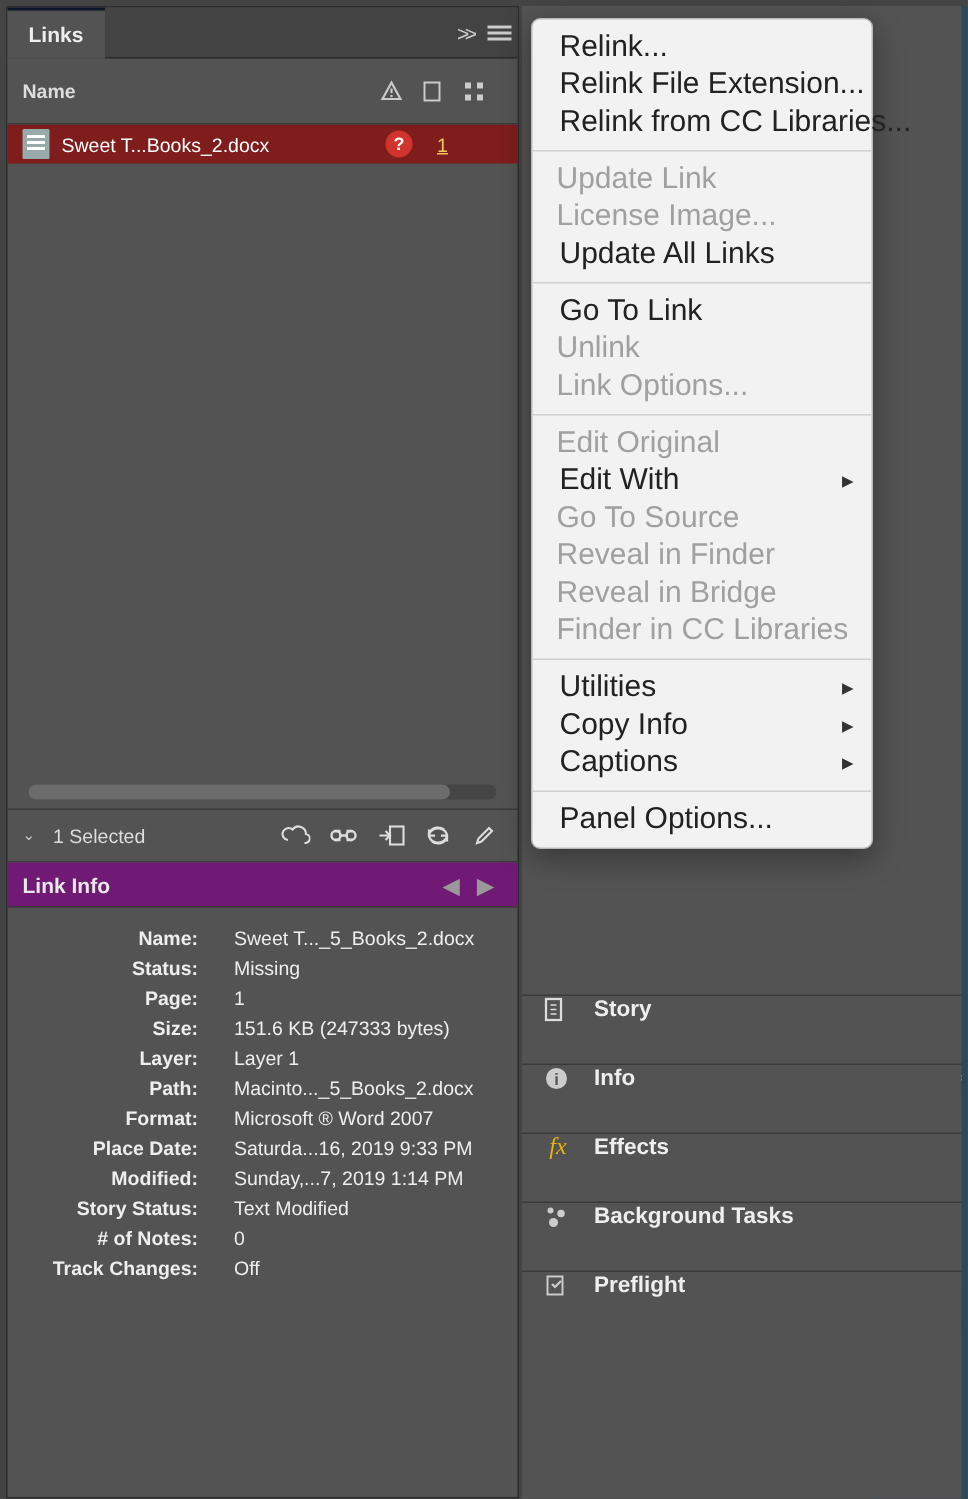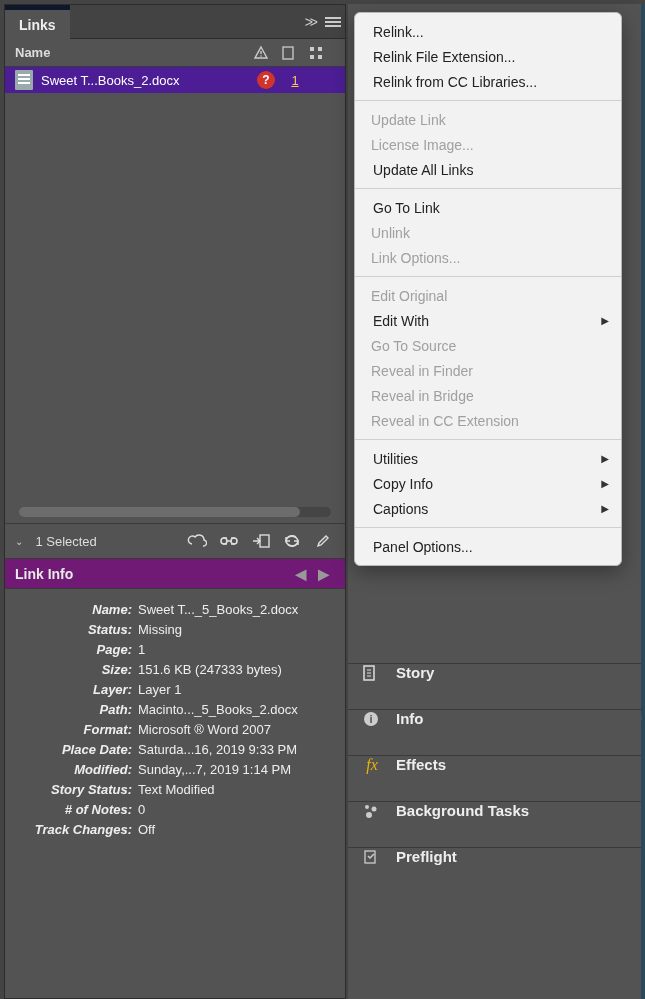--- a/index.html
+++ b/index.html
@@ -1,66 +1,66 @@
 <!DOCTYPE html>
 <html><head>
 <meta charset="utf-8">
 <style>
   * { box-sizing: border-box; margin: 0; padding: 0; font-family: -apple-system, "Segoe UI", Helvetica, Arial, sans-serif; }
   body { width: 645px; height: 999px; background: #444; overflow: hidden; position: relative; }
 
   
   .panel { position: absolute; left: 4px; top: 4px; width: 342px; height: 995px; background: #535353; color: #e8e8e8; font-size: 13px; border: 1px solid #2c2c2c; display: flex; flex-direction: column; }
   .tabbar { height: 34px; background: #434343; display: flex; align-items: center; position: relative; }
-  .tab { height: 34px; padding: 0 14px; background: #535353; display: flex; align-items: center; font-size: 14px; font-weight: 600; color: #eee; border-top: 5px solid #0f172a; }
+  .tab { height: 34px; padding: 0 14px; background: #535353; display: flex; align-items: center; font-size: 14px; font-weight: 600; color: #eee; border-top: 2px solid #0f172a; }
   .tab-rest { flex: 1; border-bottom: 1px solid #2c2c2c; height: 34px; }
   .tab-right { position: absolute; right: 4px; top: 0; height: 34px; display: flex; align-items: center; gap: 10px; color: #ccc; }
   .chev2 { font-size: 14px; letter-spacing: -3px; }
   .hamburger { width: 16px; height: 12px; display: inline-block; }
   .hamburger span { display: block; height: 2px; background: #ccc; margin: 2px 0; }
 
-  .cols { height: 28px; background: #535353; border-bottom: 1px solid #3a3a3a; display: flex; align-items: center; padding: 0 8px 0 10px; font-size: 13px; color: #ddd; font-weight: 600; }
+  .cols { height: 44px; background: #535353; border-bottom: 1px solid #3a3a3a; display: flex; align-items: center; padding: 0 8px 0 10px; font-size: 13px; color: #ddd; font-weight: 600; }
   .cols .name { flex: 1; }
   .cols .ic { width: 28px; text-align: center; color: #ccc; }
 
   .list { flex: 0 0 auto; height: 456px; overflow: hidden; position: relative; }
-  .row { height: 26px; background: #4c1d95; display: flex; align-items: center; padding: 0 8px 0 10px; gap: 8px; color: #fff; }
+  .row { height: 26px; background: #7f1d1d; display: flex; align-items: center; padding: 0 8px 0 10px; gap: 8px; color: #fff; }
   .docicon { width: 18px; height: 20px; background: #9aa; border-radius: 1px; position: relative; }
   .docicon::before { content:""; position:absolute; left:3px; right:3px; top:4px; height:2px; background:#fff; box-shadow:0 4px 0 #fff, 0 8px 0 #fff; }
   .fname { flex: 1; font-size: 13px; white-space: nowrap; overflow: hidden; }
   .miss { width: 18px; height: 18px; border-radius: 50%; background: #d0342c; color: #fff; font-weight: bold; font-size: 12px; display: flex; align-items: center; justify-content: center; }
   .pageno { width: 24px; text-align: center; color: #f5c85a; text-decoration: underline; font-size: 13px; }
   .scroll { position: absolute; bottom: 6px; left: 14px; right: 14px; height: 10px; background: #454545; border-radius: 5px; }
   .scroll .thumb { height: 10px; background: #6c6c6c; border-radius: 5px; width: 90%; }
 
   .midbar { height: 36px; border-top: 1px solid #3a3a3a; border-bottom: 1px solid #3a3a3a; display: flex; align-items: center; padding: 0 10px; gap: 12px; color: #ddd; }
   .midbar .sep { flex: 1; }
   .mi { width: 20px; text-align: center; }
   .caret { font-size: 10px; color: #ccc; }
 
   .info-hdr { height: 30px; display: flex; align-items: center; padding: 0 10px; font-weight: 600; font-size: 14px; background: #701a75; border-bottom: 1px solid #3a3a3a; }
   .info-hdr .sp { flex:1; }
   .tri { color:#999; font-size:14px; padding:0 6px; }
 
   .info { padding: 8px 12px; font-size: 13px; color: #eee; }
   .info .kv { display: flex; margin: 5px 0; }
-  .info .k { width: 115px; text-align: right; margin-right: 6px; font-weight: 600; color: #eee; font-style: italic; }
+  .info .k { width: 115px; text-align: right; margin-right: 24px; font-weight: 600; color: #eee; }
   .info .v { flex:1; color: #eee; white-space: nowrap; overflow: hidden; }
 
   
   .rstrip { position: absolute; left: 348px; top: 4px; width: 293px; height: 995px; background: #535353; }
   .rstrip .stack { position: absolute; bottom: 106px; left: 0; right: 0; }
   .rpanel { height: 46px; border-top: 1px solid #3a3a3a; display: flex; align-items: flex-start; padding: 0 14px; gap: 14px; color: #eee; font-size: 15px; font-weight: 600; }
   .rpanel .ic { width: 20px; text-align: center; font-weight: normal; }
 
   .desk { position: absolute; left: 582px; top: 4px; width: 63px; height: 995px; background: #2a4a5b; }
   .desk .filelab { position: absolute; right: 4px; color: #fff; font-size: 13px; font-weight: 600; text-align: right; line-height: 1.2; text-shadow: 0 1px 2px #000a; }
 
   
-  .menu { position: absolute; left: 354px; top: 12px; width: 268px; background: #f2f2f2; border: 1px solid #b8b8b8; border-radius: 6px; box-shadow: 0 6px 20px rgba(0,0,0,0.35); padding: 6px 0; font-size: 14px; color: #222; }
+  .menu { position: absolute; left: 354px; top: 12px; width: 228px; background: #f2f2f2; border: 1px solid #b8b8b8; border-radius: 6px; box-shadow: 0 6px 20px rgba(0,0,0,0.35); padding: 6px 0; font-size: 20px; color: #222; }
   .menu .mitem { height: 25px; display: flex; align-items: center; padding: 0 18px; white-space: nowrap; position: relative; }
   .menu .mitem.dis { color: #a0a0a0; padding-left: 16px; }
   .menu .sep { height: 1px; background: #d0d0d0; margin: 6px 0; }
   .menu .sub::after { content: "▶"; position: absolute; right: 12px; font-size: 10px; color: #333; }
 
   svg { display: block; }
 </style>
 </head>
 <body>
 
@@ -277,20 +277,20 @@
   <div class="sep"></div>
   <div class="mitem">Go To Link</div>
   <div class="mitem dis">Unlink</div>
   <div class="mitem dis">Link Options...</div>
   <div class="sep"></div>
   <div class="mitem dis">Edit Original</div>
   <div class="mitem sub">Edit With</div>
   <div class="mitem dis">Go To Source</div>
   <div class="mitem dis">Reveal in Finder</div>
   <div class="mitem dis">Reveal in Bridge</div>
-  <div class="mitem dis">Reveal in CC Extension</div>
+  <div class="mitem dis">Finder in CC Libraries</div>
   <div class="sep"></div>
   <div class="mitem sub">Utilities</div>
   <div class="mitem sub">Copy Info</div>
   <div class="mitem sub">Captions</div>
   <div class="sep"></div>
   <div class="mitem">Panel Options...</div>
 </div>
 
 </body></html>

